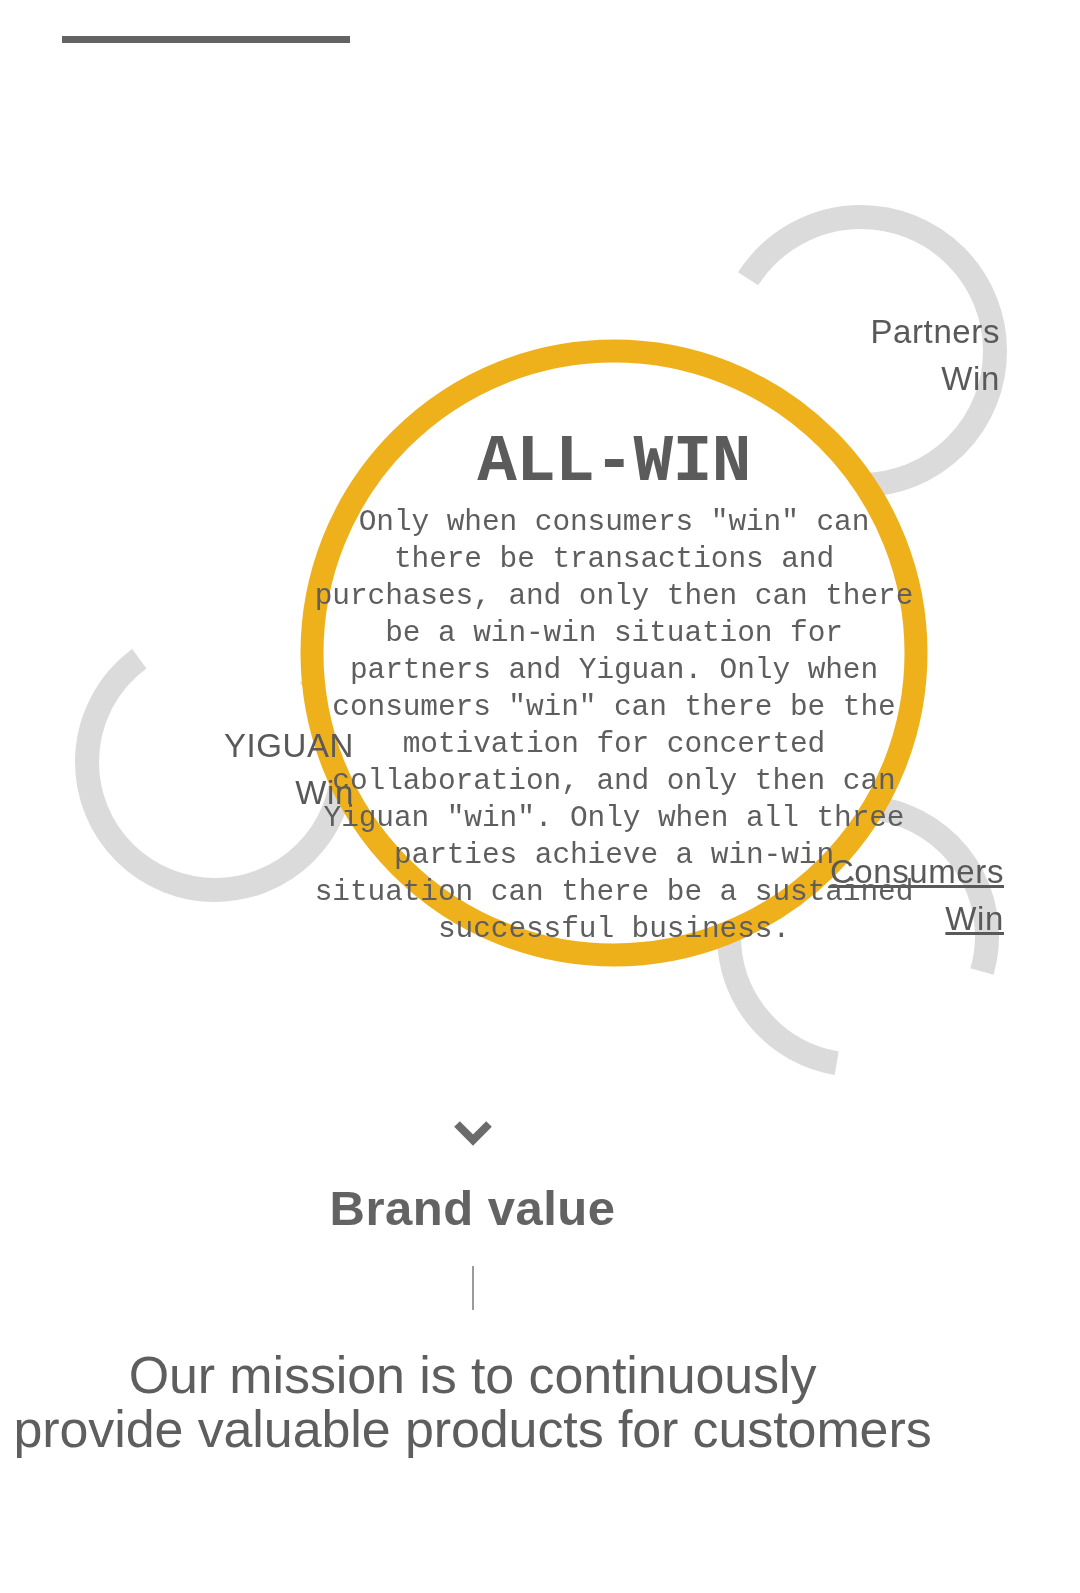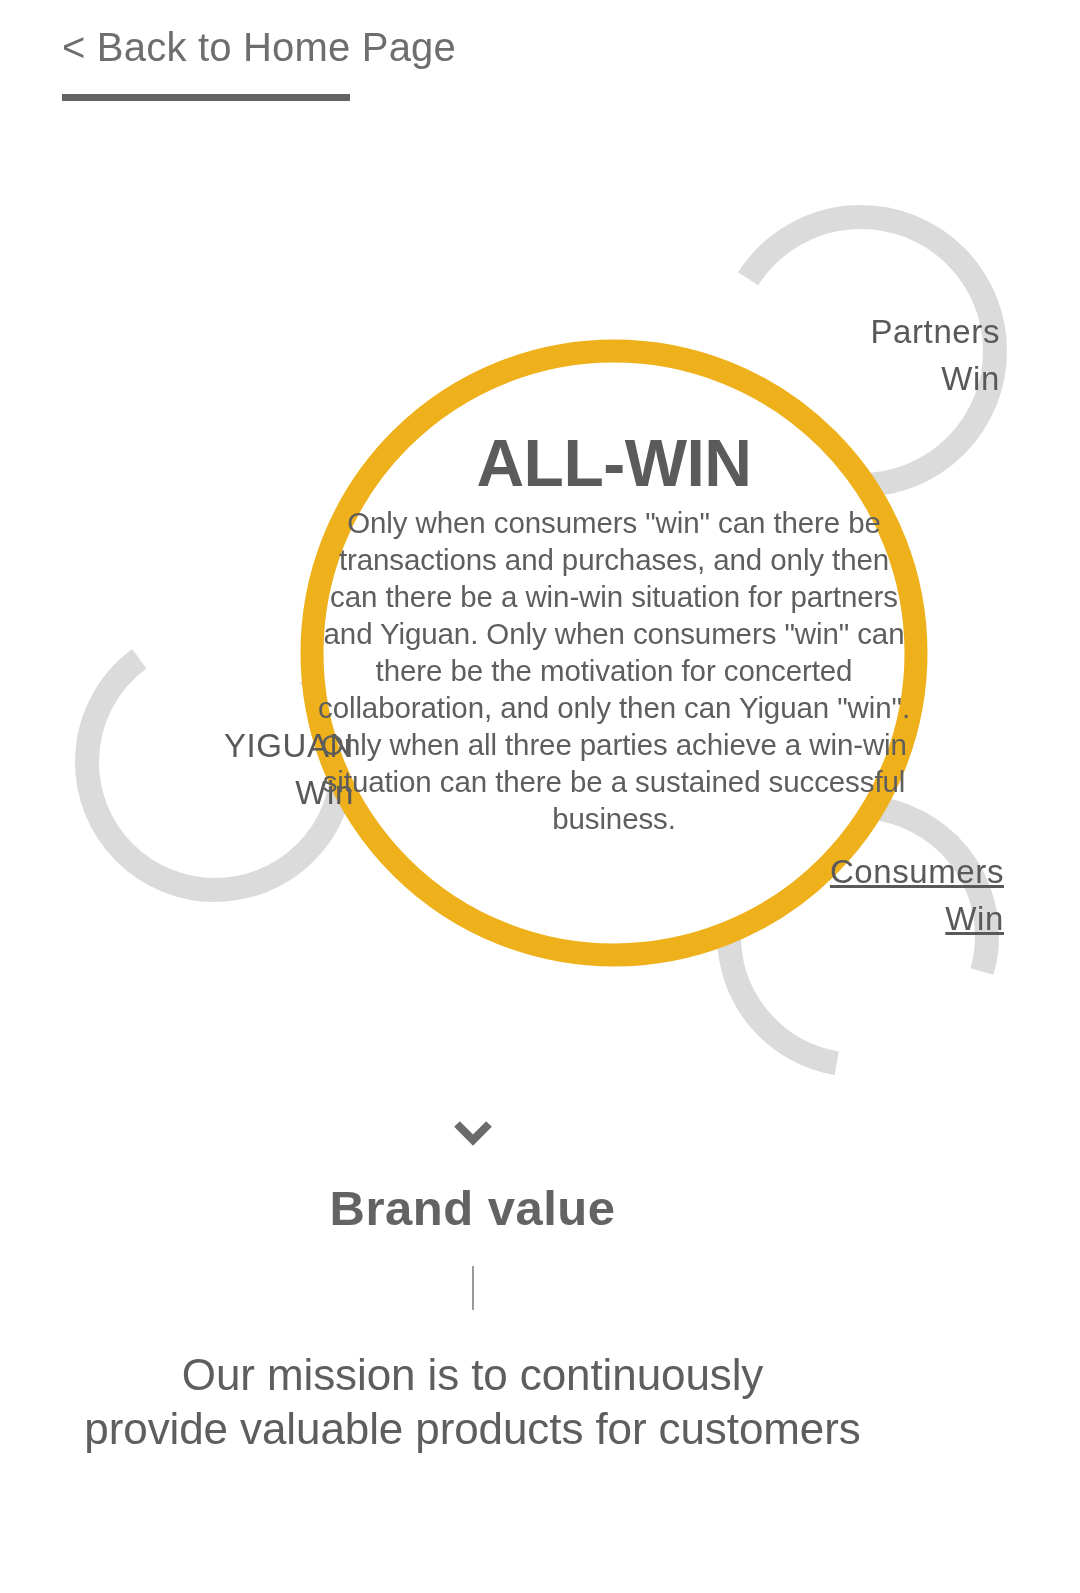--- a/index.html
+++ b/index.html
@@ -75,20 +75,21 @@
     left: 312px;
     top: 225px;
     width: 604px;
     height: 604px;
     display: flex;
     flex-direction: column;
     align-items: center;
     justify-content: flex-start;
     padding-top: 73px;
     box-sizing: border-box;
+    font-family: Liberation Mono, monospace;
   }
   .allwin-title {
     font-size: 66px;
     font-weight: bold;
     color: #5b5b5b;
     letter-spacing: -0.5px;
     line-height: 70px;
     margin: 0 0 6px 0;
   }
   .allwin-body {
@@ -124,32 +125,31 @@
     line-height: 56px;
   }
   .divider-vert {
     width: 2px;
     height: 44px;
     background: #9a9a9a;
     margin: 30px auto 0 auto;
   }
   .mission {
     margin: 38px 0 0 0;
-    font-size: 44px;
+    font-size: 52px;
     line-height: 54px;
     color: #5e5e5e;
     white-space: pre-line;
     letter-spacing: -0.1px;
   }
 </style>
 </head>
 <body>
 
 <div class="back-nav">
-  <a class="back-link">&lt; Back to Home Page</a>
   <div class="back-underline"></div>
 </div>
 
 <div class="diagram">
 
   <svg width="1080" height="990" viewBox="0 0 1080 990">
 
     <circle cx="861" cy="221" r="134" fill="none" stroke="#DBDBDB" stroke-width="24" stroke-dasharray="640 202" stroke-dashoffset="345" stroke-linecap="butt"></circle>
 
     <circle cx="215" cy="632" r="128" fill="none" stroke="#DBDBDB" stroke-width="24" stroke-dasharray="618 186" stroke-dashoffset="96" stroke-linecap="butt"></circle>

